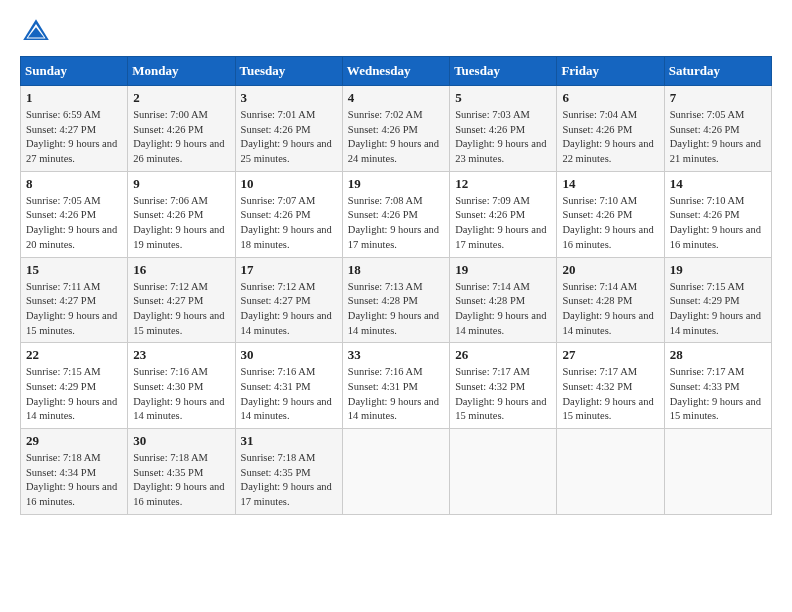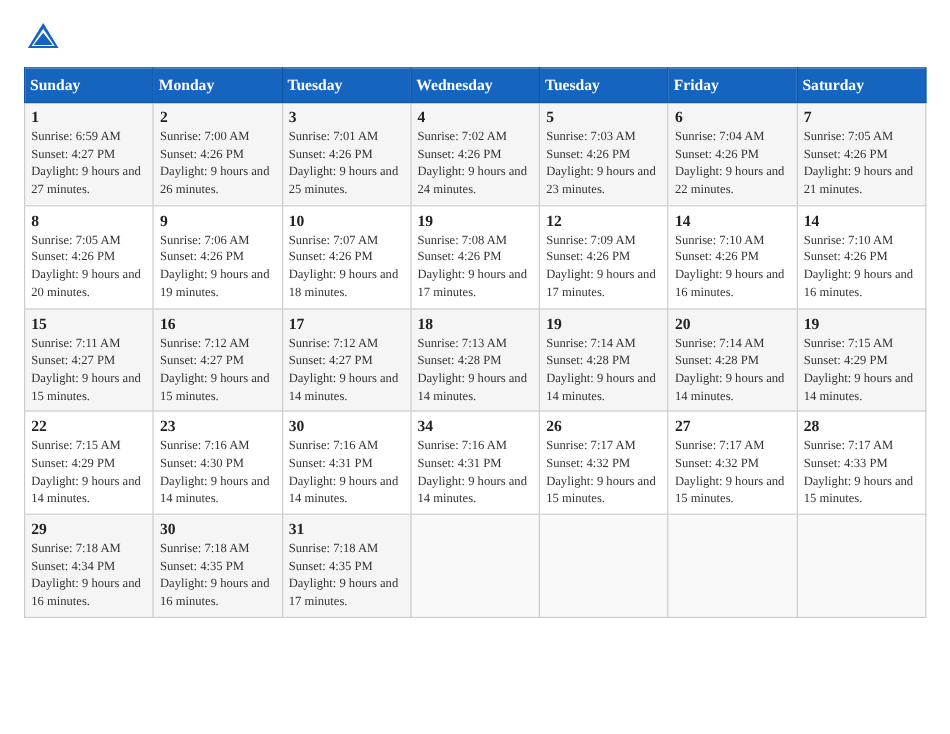--- a/index.html
+++ b/index.html
@@ -315,21 +315,21 @@
         </td>
         <td>
           <span class="day-number">30</span>
           <div class="day-info">
             Sunrise: 7:16 AM<br>
             Sunset: 4:31 PM<br>
             Daylight: 9 hours and 14 minutes.
           </div>
         </td>
         <td>
-          <span class="day-number">34</span>
+          <span class="day-number">33</span>
           <div class="day-info">
             Sunrise: 7:16 AM<br>
             Sunset: 4:31 PM<br>
             Daylight: 9 hours and 14 minutes.
           </div>
         </td>
         <td>
           <span class="day-number">26</span>
           <div class="day-info">
             Sunrise: 7:17 AM<br>

